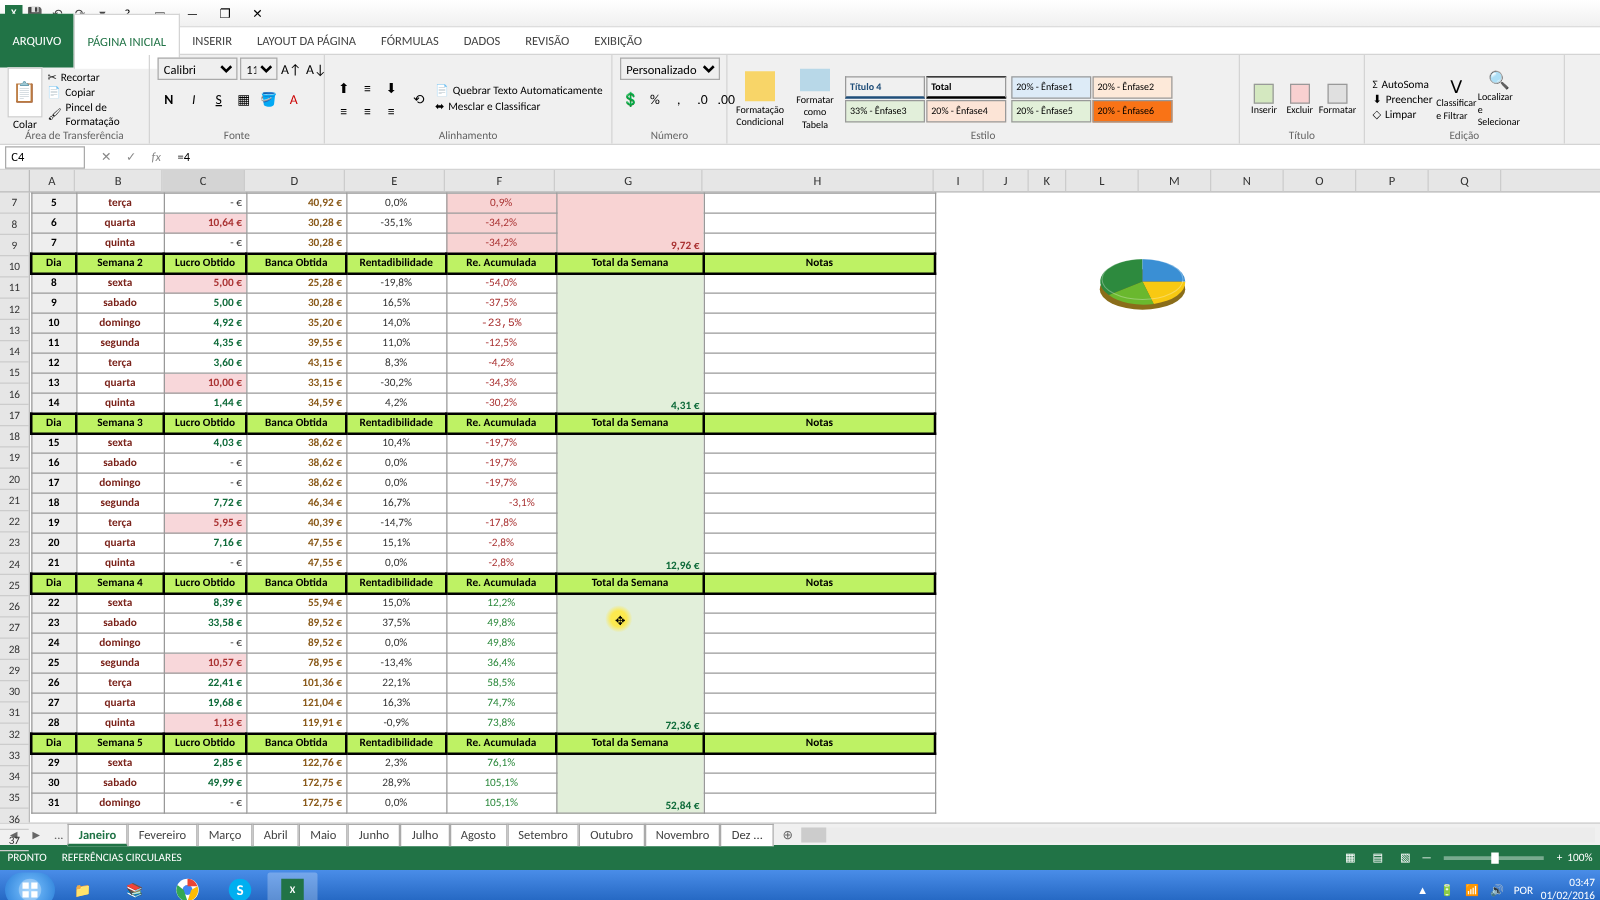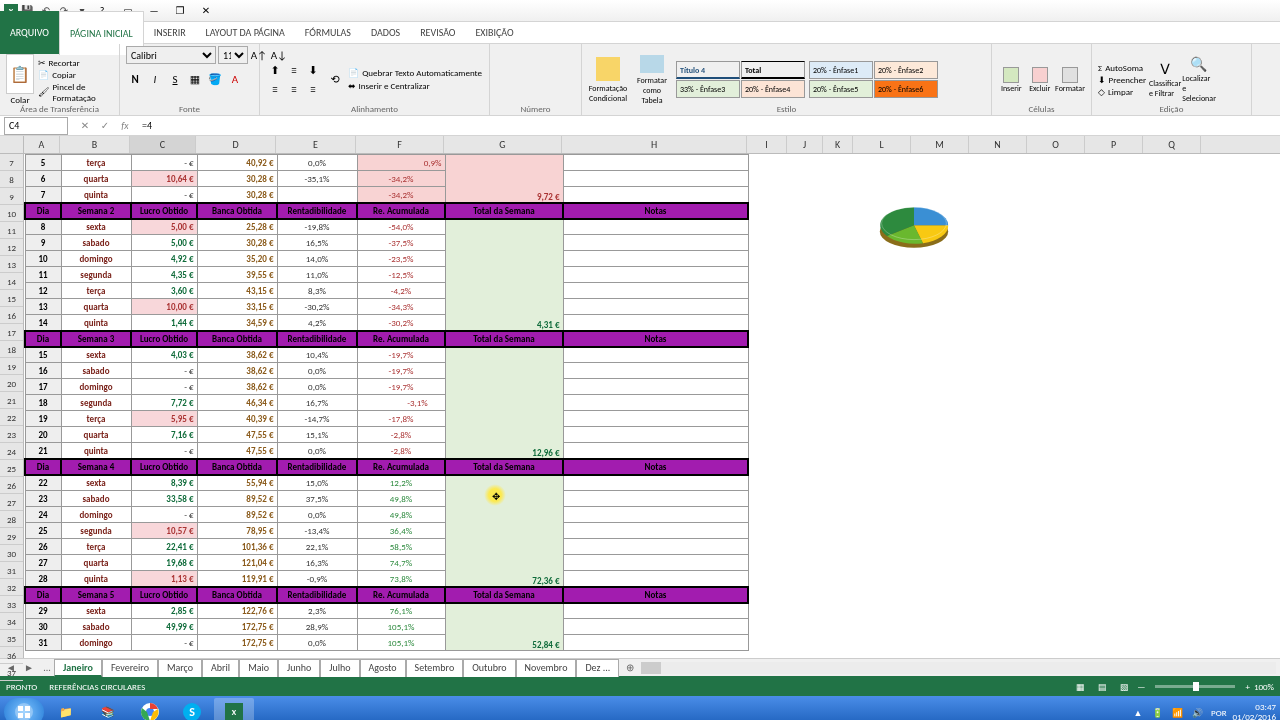--- a/index.html
+++ b/index.html
@@ -55,21 +55,21 @@
 .col-headers { height: 18px; background: #e6e6e6; display: flex; border-bottom: 1px solid #bbb; }
 .row-header { height: 17px; font-size: 9px; display: flex; align-items: center; justify-content: center; border-bottom: 1px solid #ccc; color: #333; cursor: pointer; }
 .col-header { border-right: 1px solid #ccc; font-size: 10px; display: flex; align-items: center; justify-content: center; color: #333; cursor: pointer; }
 .col-header.sel { background: #d4d4d4; }
 .grid-main { flex: 1; position: relative; }
 .grid-body { position: absolute; top: 18px; left: 0; }
 .cornercell { position: absolute; left: 0; top: 0; width: 24px; height: 18px; background: #e6e6e6; border-right: 1px solid #bbb; border-bottom: 1px solid #bbb; z-index: 2; }
 
 .data-table { border-collapse: collapse; }
 .data-table td { border: 1px solid #999; height: 16px; font-size: 9px; padding: 0 3px; text-align: center; vertical-align: middle; }
-.hdr { background: #a21caf; font-weight: bold; color: #000; border: 2px solid #000 !important; }
+.hdr { background: #bef264; font-weight: bold; color: #000; border: 2px solid #000 !important; }
 .daynum { background: #eee; font-weight: bold; }
 .dayname { color: #7b241c; font-weight: bold; }
 .lucro-green { color: #0f6b3a; font-weight: bold; text-align: right !important; }
 .lucro-red { color: #aa3333; font-weight: bold; text-align: right !important; background: #f8d7da; }
 .lucro-dash { color: #333; text-align: right !important; }
 .banca { color: #8a5a1a; font-weight: bold; text-align: right !important; }
 .rent { color: #333; }
 .acum-pink { background: #f8d3d3; color: #aa3333; }
 .acum-red { color: #aa3333; }
 .acum-green { color: #2d8a3e; }
@@ -146,21 +146,21 @@
         <div class="clip-item">✂ <span>Recortar</span></div>
         <div class="clip-item">📄 <span>Copiar</span></div>
         <div class="clip-item">🖌 <span>Pincel de Formatação</span></div>
       </div>
     </div>
     <div class="rgroup-label">Área de Transferência</div>
   </div>
   <div class="rgroup" style="width:140px;">
     <div class="rgroup-content" style="flex-direction:column;align-items:flex-start;">
       <div class="font-row">
-        <select class="font-select" style="width:90px;"><option>Calibri</option></select>
+        <select class="font-select" style="width:64px;"><option>Calibri</option></select>
         <select class="font-select" style="width:30px;"><option>11</option></select>
         <div class="fbtn">A↑</div>
         <div class="fbtn">A↓</div>
       </div>
       <div class="font-row">
         <div class="fbtn">
             <b>N</b>
           </div>
         <div class="fbtn">
             <i>I</i>
@@ -183,26 +183,36 @@
           <div class="fbtn">≡</div>
           <div class="fbtn">⬇</div>
           <div class="fbtn">≡</div>
           <div class="fbtn">≡</div>
           <div class="fbtn">≡</div>
         </div>
       </div>
       <div class="fbtn">⟲</div>
       <div>
         <div class="wrap-item">📄 <span>Quebrar Texto Automaticamente</span></div>
-        <div class="wrap-item">⬌ <span>Inserir e Centralizar</span></div>
+        <div class="wrap-item">⬌ <span>Mesclar e Classificar</span></div>
       </div>
     </div>
     <div class="rgroup-label">Alinhamento</div>
   </div>
   <div class="rgroup" style="width:92px;">
+    <div class="rgroup-content" style="flex-direction:column;align-items:flex-start;">
+      <select class="num-select"><option>Personalizado</option></select>
+      <div class="num-btns">
+        <div class="fbtn">💲</div>
+        <div class="fbtn">%</div>
+        <div class="fbtn">,</div>
+        <div class="fbtn">.0</div>
+        <div class="fbtn">.00</div>
+      </div>
+    </div>
     <div class="rgroup-label">Número</div>
   </div>
   <div class="rgroup" style="width:410px;">
     <div class="rgroup-content">
       <div class="style-big">
           <div class="style-icon" style="background:#f8d568;"></div>
           <span>Formatação Condicional</span>
         </div>
       <div class="style-big">
           <div class="style-icon" style="background:#b8d8e8;"></div>
@@ -231,21 +241,21 @@
         </div>
       <div class="cell-btn">
           <div class="cell-btn-icon" style="background:#f8d0d0;"></div>
           <span>Excluir</span>
         </div>
       <div class="cell-btn">
           <div class="cell-btn-icon" style="background:#e0e0e0;"></div>
           <span>Formatar</span>
         </div>
     </div>
-    <div class="rgroup-label">Células</div>
+    <div class="rgroup-label">Título</div>
   </div>
   <div class="rgroup" style="width:160px;">
     <div class="rgroup-content">
       <div class="edit-col">
         <div class="clip-item">Σ <span>AutoSoma</span></div>
         <div class="clip-item">⬇ <span>Preencher</span></div>
         <div class="clip-item">◇ <span>Limpar</span></div>
       </div>
       <div class="cell-btn">
           <div style="font-size:14px;">ᐯ</div>
@@ -329,21 +339,21 @@
       </div>
     <div class="grid-body" id="gridbody">
         <table class="data-table">
           <tbody>
             <tr>
               <td class="daynum" style="width:36px;">5</td>
               <td class="dayname" style="width:70px;">terça</td>
               <td class="lucro-dash" style="width:66px;">- €</td>
               <td class="banca" style="width:80px;">40,92 €</td>
               <td class="rent" style="width:80px;">0,0%</td>
-              <td class="acum-pink" style="width:88px;text-align:right;">0,9%</td>
+              <td class="acum-pink" style="width:88px;">0,9%</td>
               <td class="total-val-neg" rowspan="3" style="width:118px;vertical-align:bottom;">9,72 €</td>
               <td class="notas" style="width:185px;"></td>
             </tr>
             <tr>
               <td class="daynum" style="width:36px;">6</td>
               <td class="dayname" style="width:70px;">quarta</td>
               <td class="lucro-red" style="width:66px;">10,64 €</td>
               <td class="banca" style="width:80px;">30,28 €</td>
               <td class="rent" style="width:80px;">-35,1%</td>
               <td class="acum-pink" style="width:88px;">-34,2%</td>
@@ -386,21 +396,21 @@
               <td class="rent" style="width:80px;">16,5%</td>
               <td class="acum-red" style="width:88px;">-37,5%</td>
               <td class="notas" style="width:185px;"></td>
             </tr>
             <tr>
               <td class="daynum" style="width:36px;">10</td>
               <td class="dayname" style="width:70px;">domingo</td>
               <td class="lucro-green" style="width:66px;">4,92 €</td>
               <td class="banca" style="width:80px;">35,20 €</td>
               <td class="rent" style="width:80px;">14,0%</td>
-              <td class="acum-red" style="width:88px;">-23,5%</td>
+              <td class="acum-red" style="width:88px;font-family:Liberation Mono, monospace;">-23,5%</td>
               <td class="notas" style="width:185px;"></td>
             </tr>
             <tr>
               <td class="daynum" style="width:36px;">11</td>
               <td class="dayname" style="width:70px;">segunda</td>
               <td class="lucro-green" style="width:66px;">4,35 €</td>
               <td class="banca" style="width:80px;">39,55 €</td>
               <td class="rent" style="width:80px;">11,0%</td>
               <td class="acum-red" style="width:88px;">-12,5%</td>
               <td class="notas" style="width:185px;"></td>

